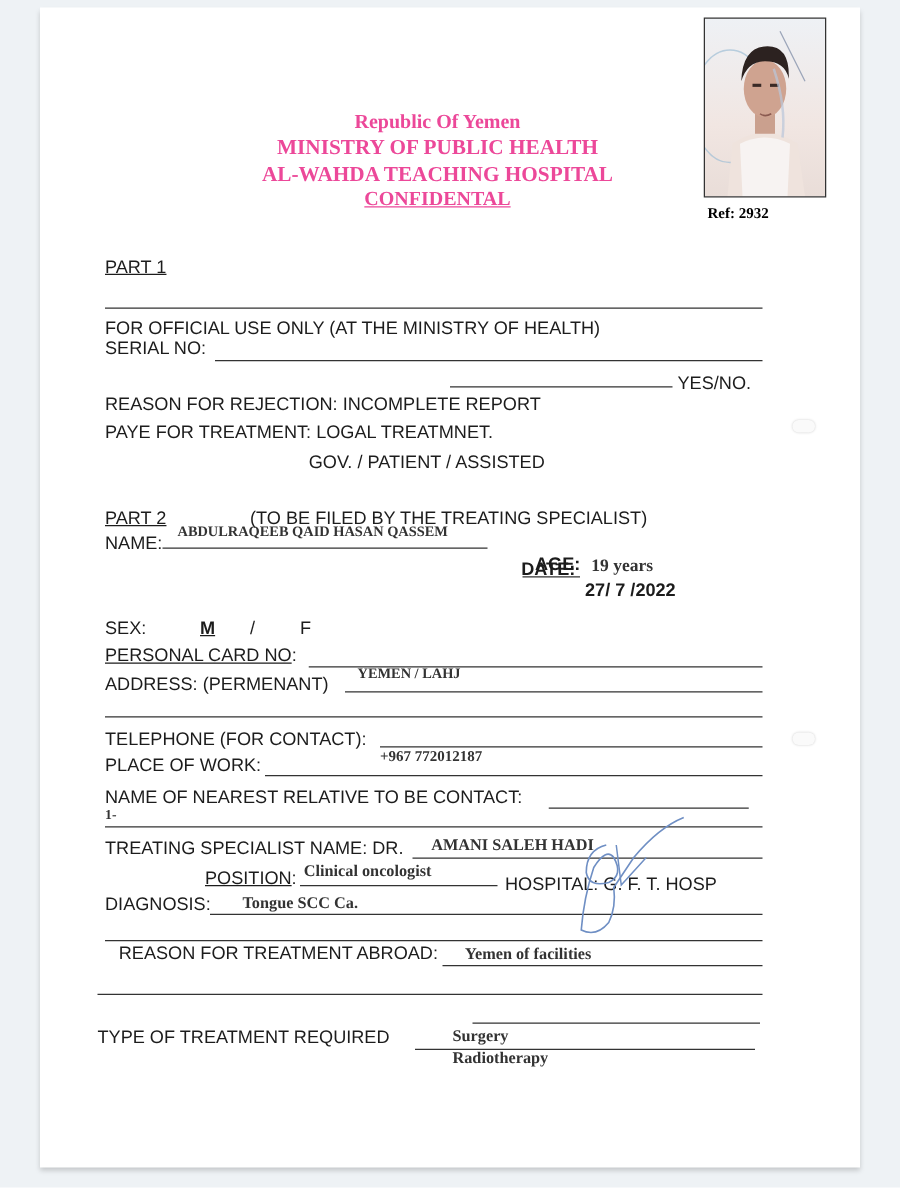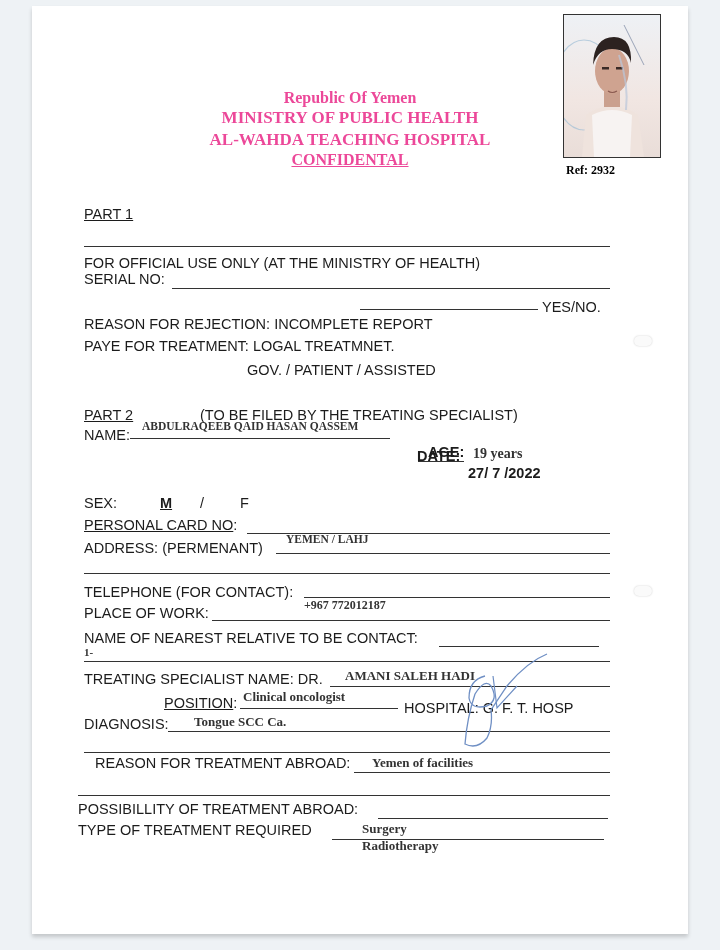--- a/index.html
+++ b/index.html
@@ -119,21 +119,20 @@
   <svg class="abs" style="left:415px; top:640px;" width="110" height="110" viewBox="0 0 110 110">
     <path d="M38 30 Q22 34 22 52 Q24 64 40 60 Q52 54 44 40 Q38 32 28 48 Q20 72 18 98 Q30 104 40 92 Q46 80 44 64 L60 40 Q80 16 100 8" fill="none" stroke="#6f8fc4" stroke-width="1.3"></path>
     <path d="M46 30 L50 62 L70 40" fill="none" stroke="#6f8fc4" stroke-width="1.2"></path>
   </svg>
 
   <div class="abs sans" style="left:46px; top:749px;margin-left:17px;">REASON FOR TREATMENT ABROAD:</div>
   <div class="abs fill" style="left:340px; top:749px; font-size:13px;">Yemen of facilities</div>
   <div class="line" style="left:322px; top:766px; width:256px;"></div>
   <div class="line" style="left:46px; top:789px; width:532px;"></div>
 
-  <div class="abs sans" style="left:46px; top:795px;">POSSIBILLITY OF TREATMENT ABROAD:</div>
   <div class="line" style="left:346px; top:812px; width:230px;"></div>
 
   <div class="abs sans" style="left:46px; top:816px;">TYPE OF TREATMENT REQUIRED</div>
   <div class="line" style="left:300px; top:833px; width:272px;"></div>
   <div class="abs fill" style="left:330px; top:815px; font-size:13px;">Surgery</div>
   <div class="abs fill" style="left:330px; top:832px; font-size:13px;">Radiotherapy</div>
 </div>
 
 <div class="abs" style="left:634px; top:336px; width:18px; height:10px; border-radius:9px; box-shadow:0 0 2px #ccc; background:#fafafa;"></div>
 <div class="abs" style="left:634px; top:586px; width:18px; height:10px; border-radius:9px; box-shadow:0 0 2px #ccc; background:#fafafa;"></div>

